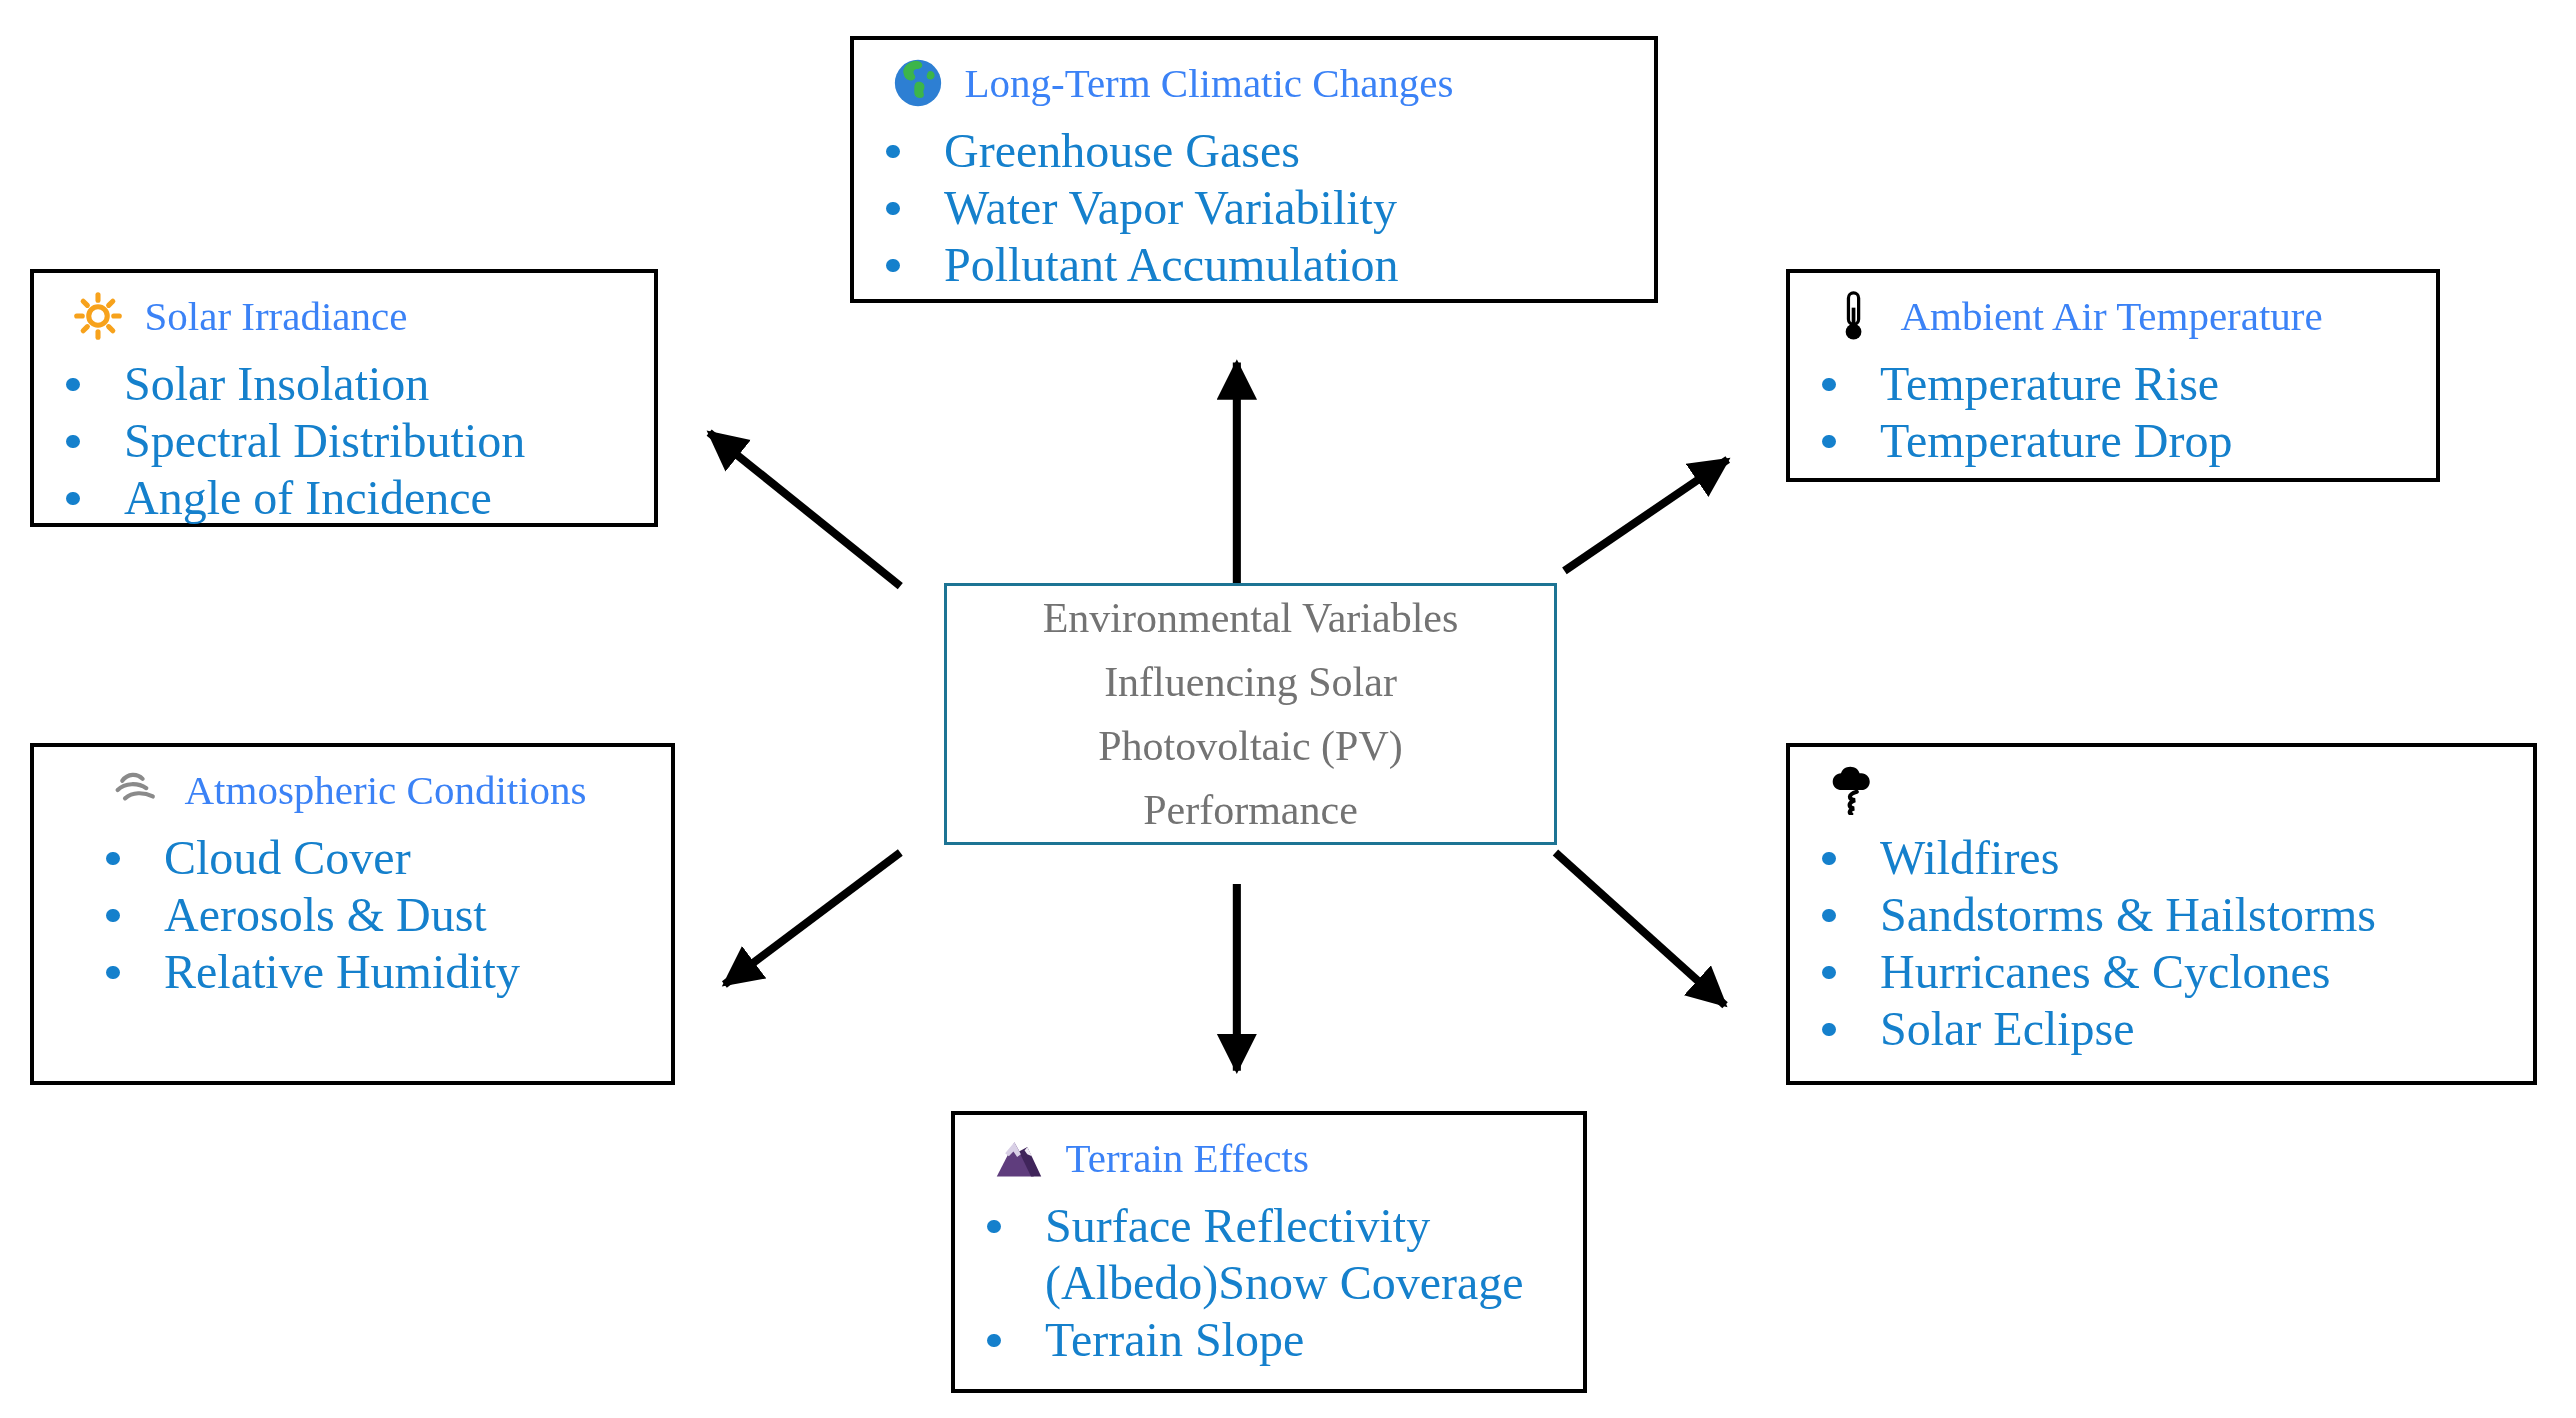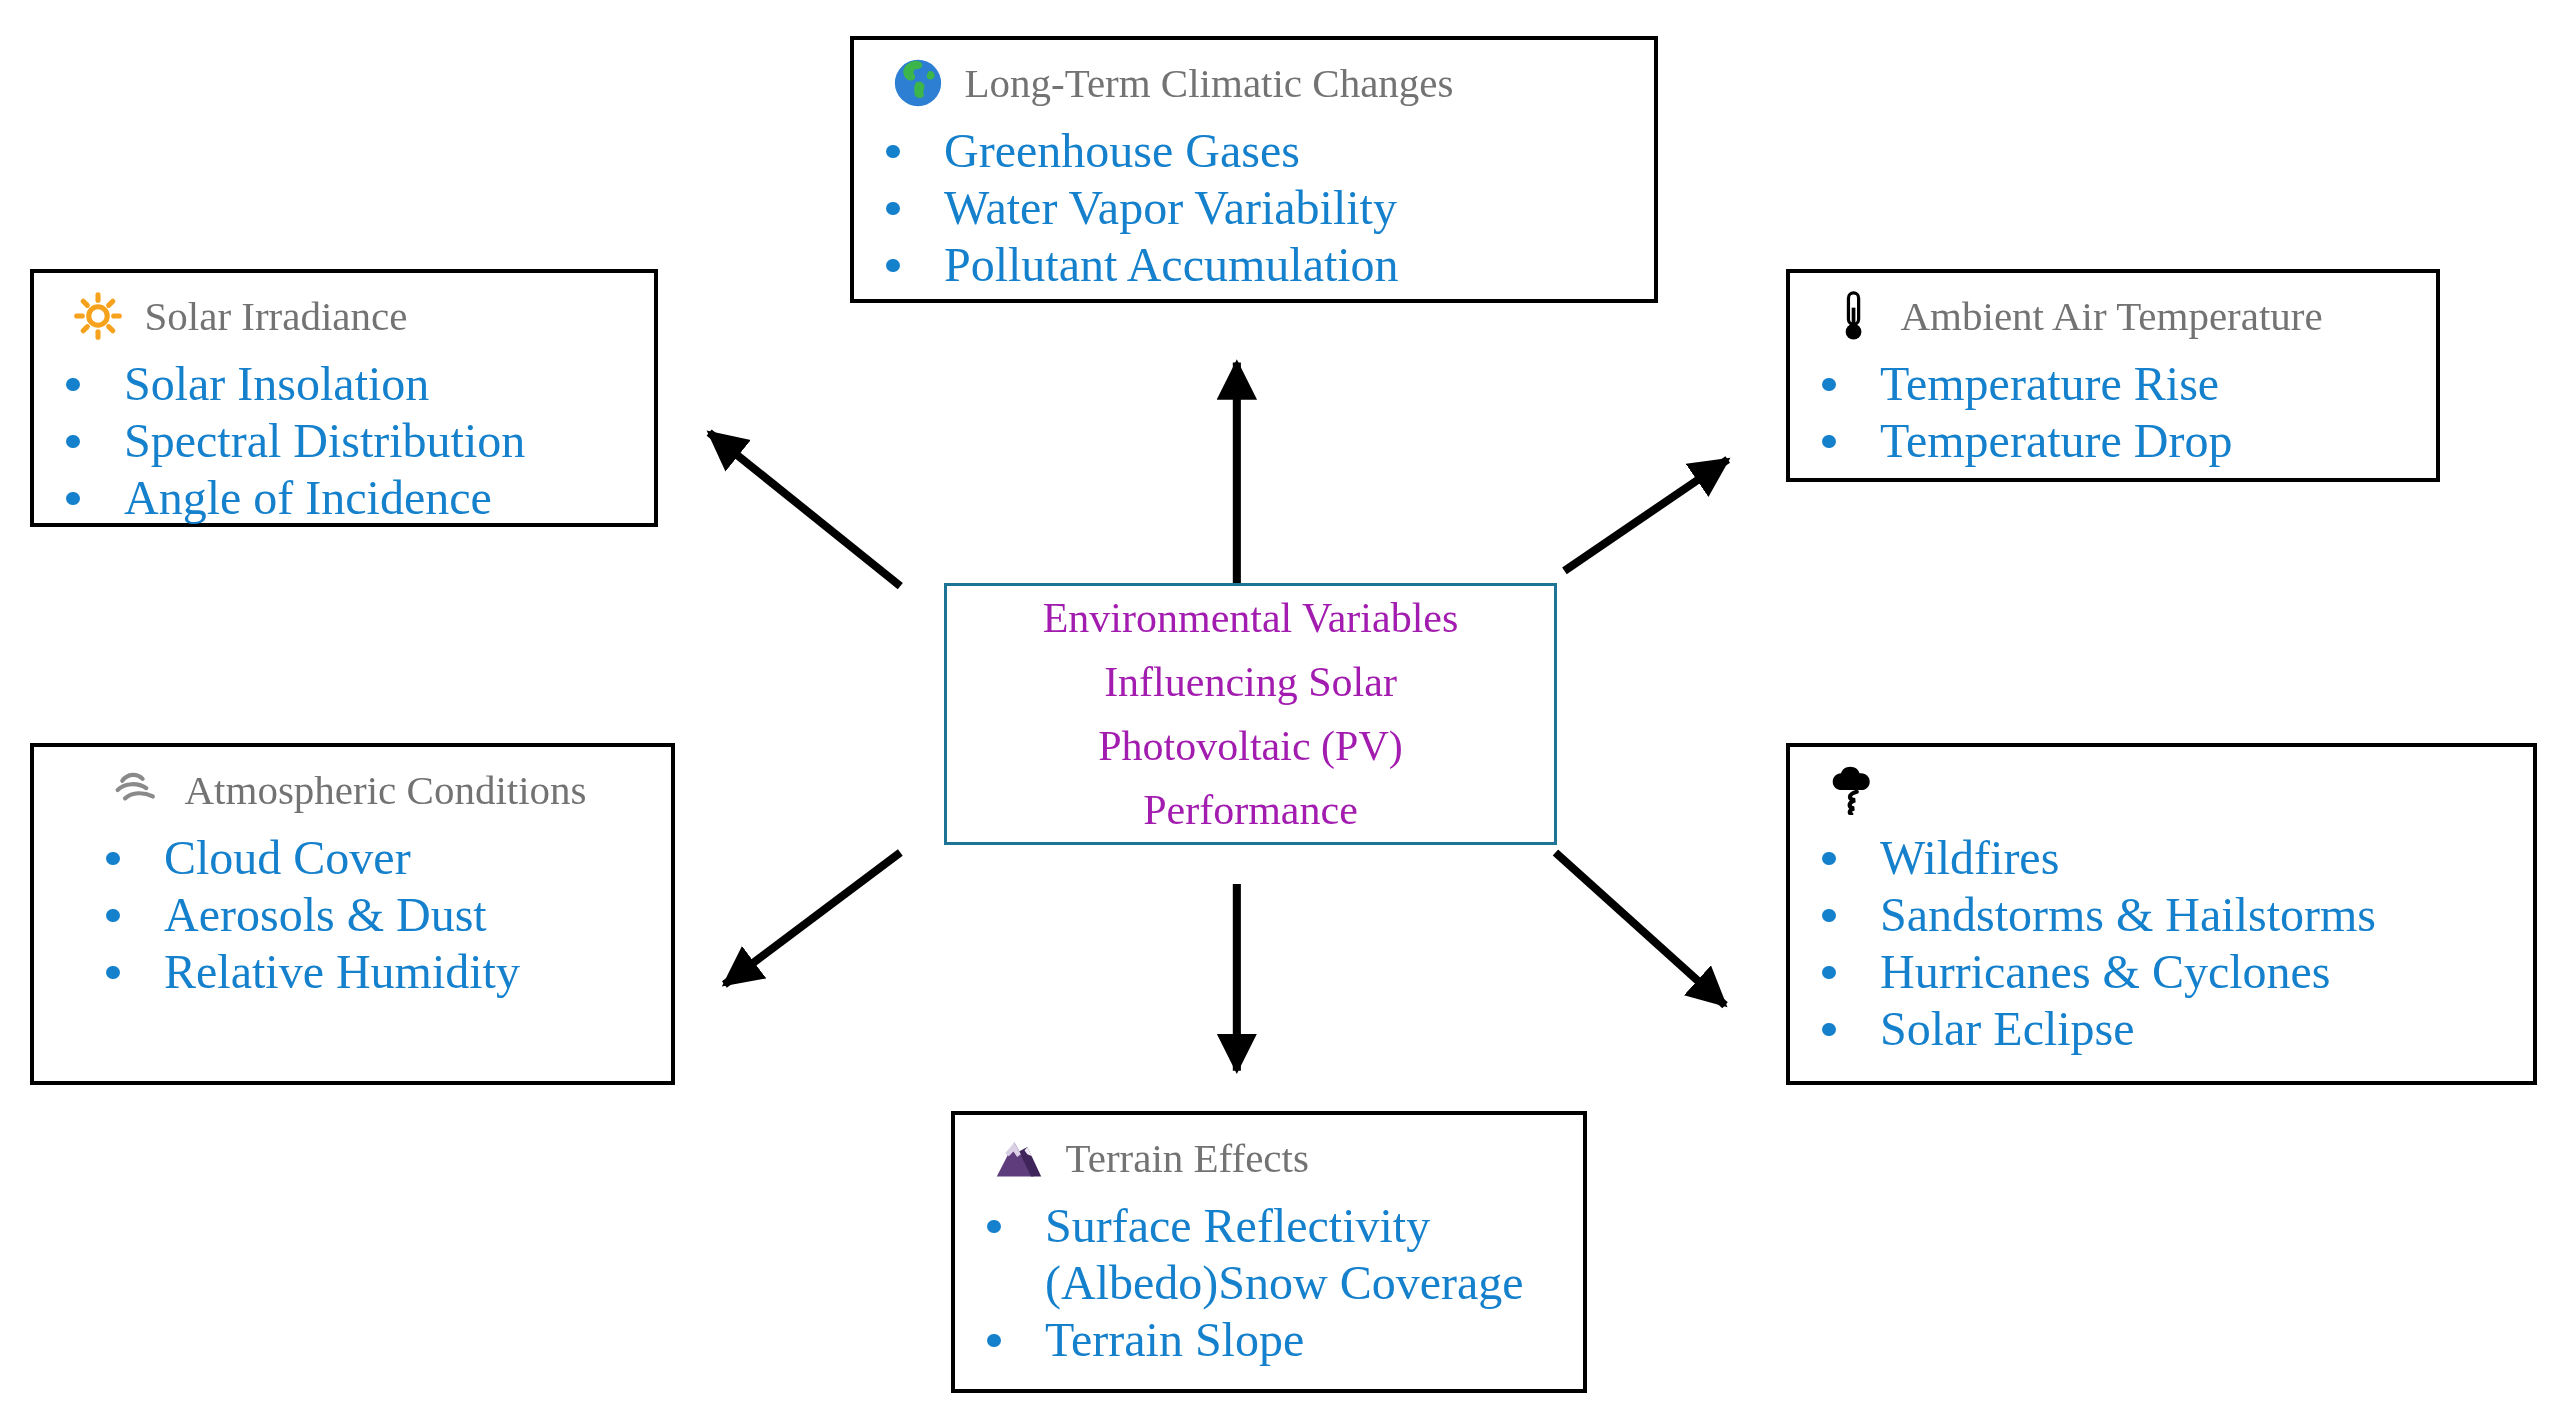--- a/index.html
+++ b/index.html
@@ -8,26 +8,26 @@
     font-family:"Liberation Serif","DejaVu Serif",serif;
   }
   .arrow-layer{position:absolute;left:0;top:0;width:2576px;height:1418px;}
   .box{
     position:absolute;background:#fff;border:4.5px solid #000;box-sizing:border-box;
   }
   .center-box{
     position:absolute;background:#fff;box-sizing:border-box;
     border:3.6px solid #1d7494;
     display:flex;flex-direction:column;justify-content:flex-start;
-    text-align:center;color:#a21caf;font-size:42px;line-height:64px;
+    text-align:center;color:#737373;font-size:42px;line-height:64px;
   }
   .title-row{
     display:flex;align-items:center;gap:21.5px;
     padding:18px 16px 0 39px;
-    font-size:41px;color:#737373;white-space:nowrap;
+    font-size:41px;color:#3b82f6;white-space:nowrap;
   }
   .icon{width:50px;height:50px;flex:0 0 50px;display:inline-flex;}
   .icon svg{width:100%;height:100%;}
   ul.items{list-style:none;margin:14.4px 0 0 0;padding:0;}
   ul.items li{
     position:relative;padding-left:90px;padding-right:12.6px;
     font-size:48px;line-height:57px;color:#1580cc;
   }
   ul.items li::before{
     content:"";position:absolute;left:32px;top:22.4px;

